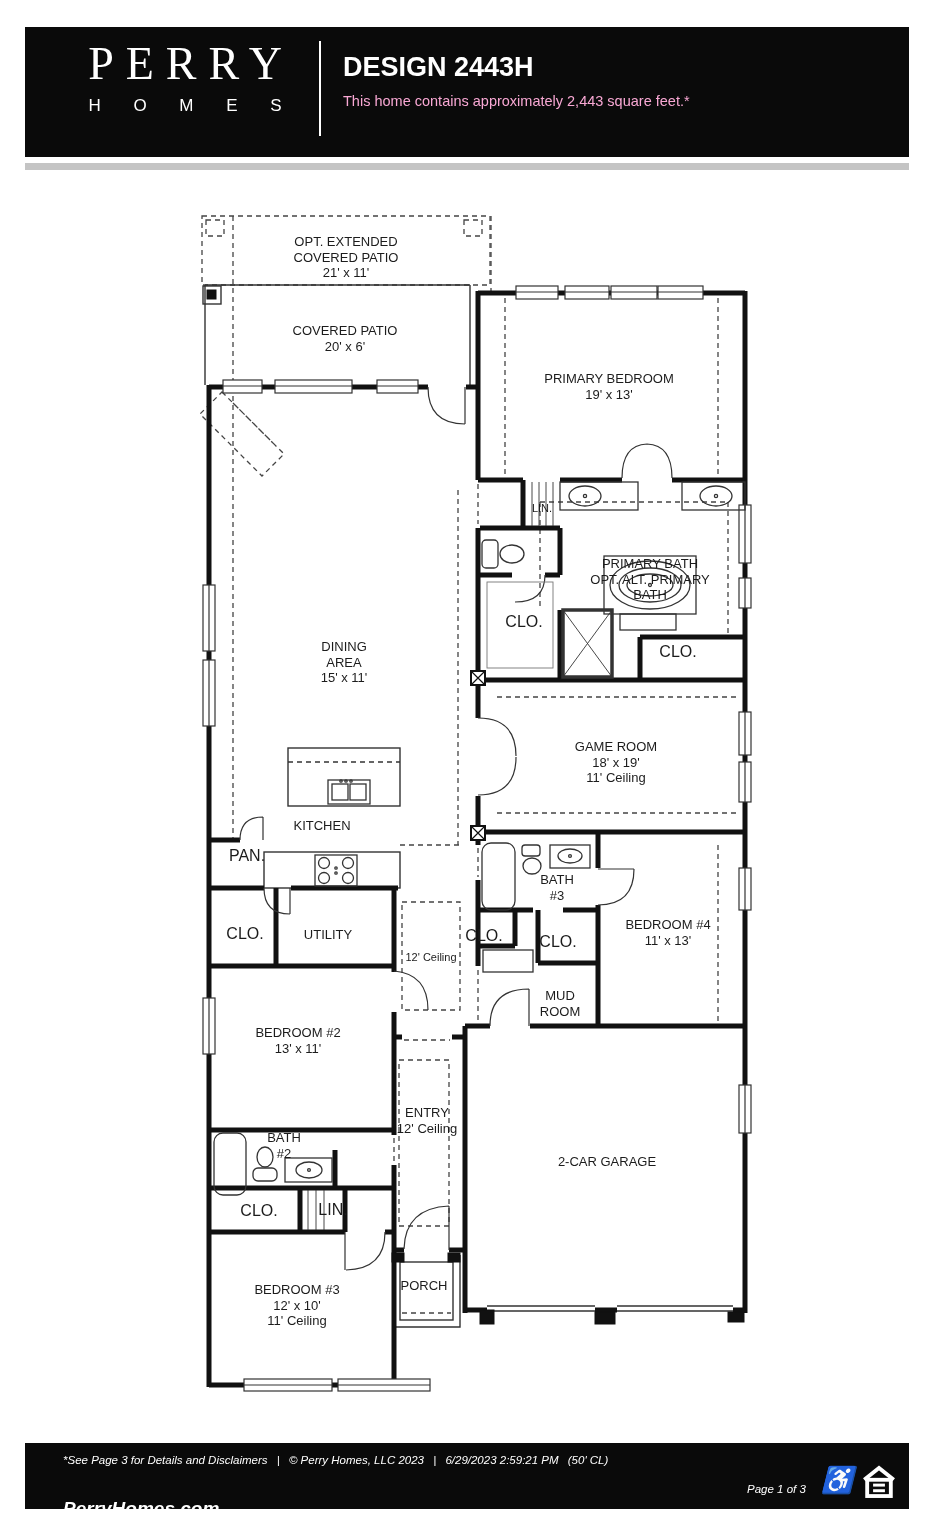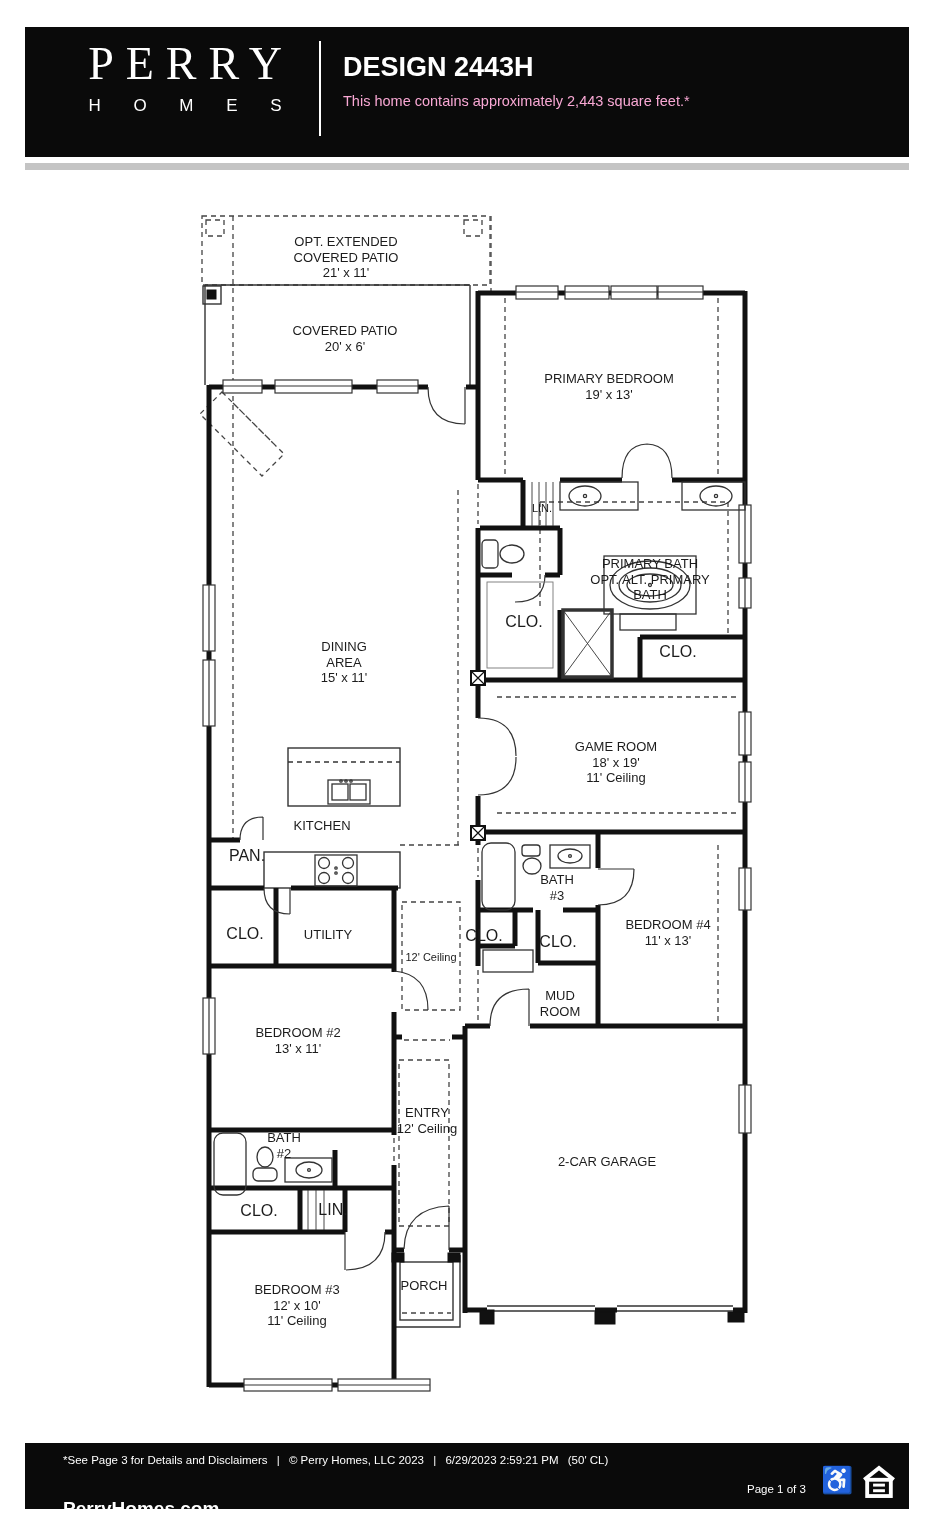--- a/index.html
+++ b/index.html
@@ -9,21 +9,21 @@
   #header-bar{position:absolute;left:25px;top:27px;width:884px;height:130px;background:#0a0a0a;}
   #header-sep{position:absolute;left:25px;top:163px;width:884px;height:7px;background:#c4c4c4;}
   #brand{position:absolute;left:46px;top:10px;width:230px;text-align:center;color:#fff;}
   #brand-top{font-family:"Liberation Serif","DejaVu Serif",serif;font-size:46px;letter-spacing:12px;
              font-weight:400;white-space:nowrap;margin-left:10px;}
   #brand-bottom{font-size:17px;letter-spacing:14px;margin-top:6px;margin-left:12px;white-space:nowrap;}
   #header-divider{position:absolute;left:294px;top:14px;width:2px;height:95px;background:#ffffff;}
   #plan-title{position:absolute;left:318px;top:25px;color:#fff;font-size:27px;font-weight:bold;white-space:nowrap;}
   #plan-subtitle{position:absolute;left:318px;top:66px;color:#f9a8d4;font-size:14.5px;white-space:nowrap;}
   
-  #footer-bar{position:absolute;left:25px;top:1443px;width:884px;height:66px;background:#0a0a0a;color:#fff;}
+  #footer-bar{position:absolute;left:25px;top:1443px;width:884px;height:66px;background:#0a0a0a;color:#fff;font-style:italic;}
   #footer-line1{position:absolute;left:38px;top:11px;font-size:11.5px;white-space:nowrap;}
   #footer-line1 span{margin-right:6px;}
   #footer-site{position:absolute;left:38px;top:30px;font-size:19px;font-weight:bold;margin-top:25px;}
   #footer-page{position:absolute;left:722px;top:40px;font-size:11.5px;}
   #footer-wheelchair{position:absolute;left:796px;top:24px;font-size:26px;line-height:26px;color:#fff;}
   #footer-eho{position:absolute;left:836px;top:22px;}
   
   #plan-svg{position:absolute;left:0;top:0;}
   .lbl{position:absolute;transform:translateX(-50%);font-size:13px;line-height:15.5px;
        color:#1c1c1c;text-align:center;white-space:pre-line;width:190px;}

